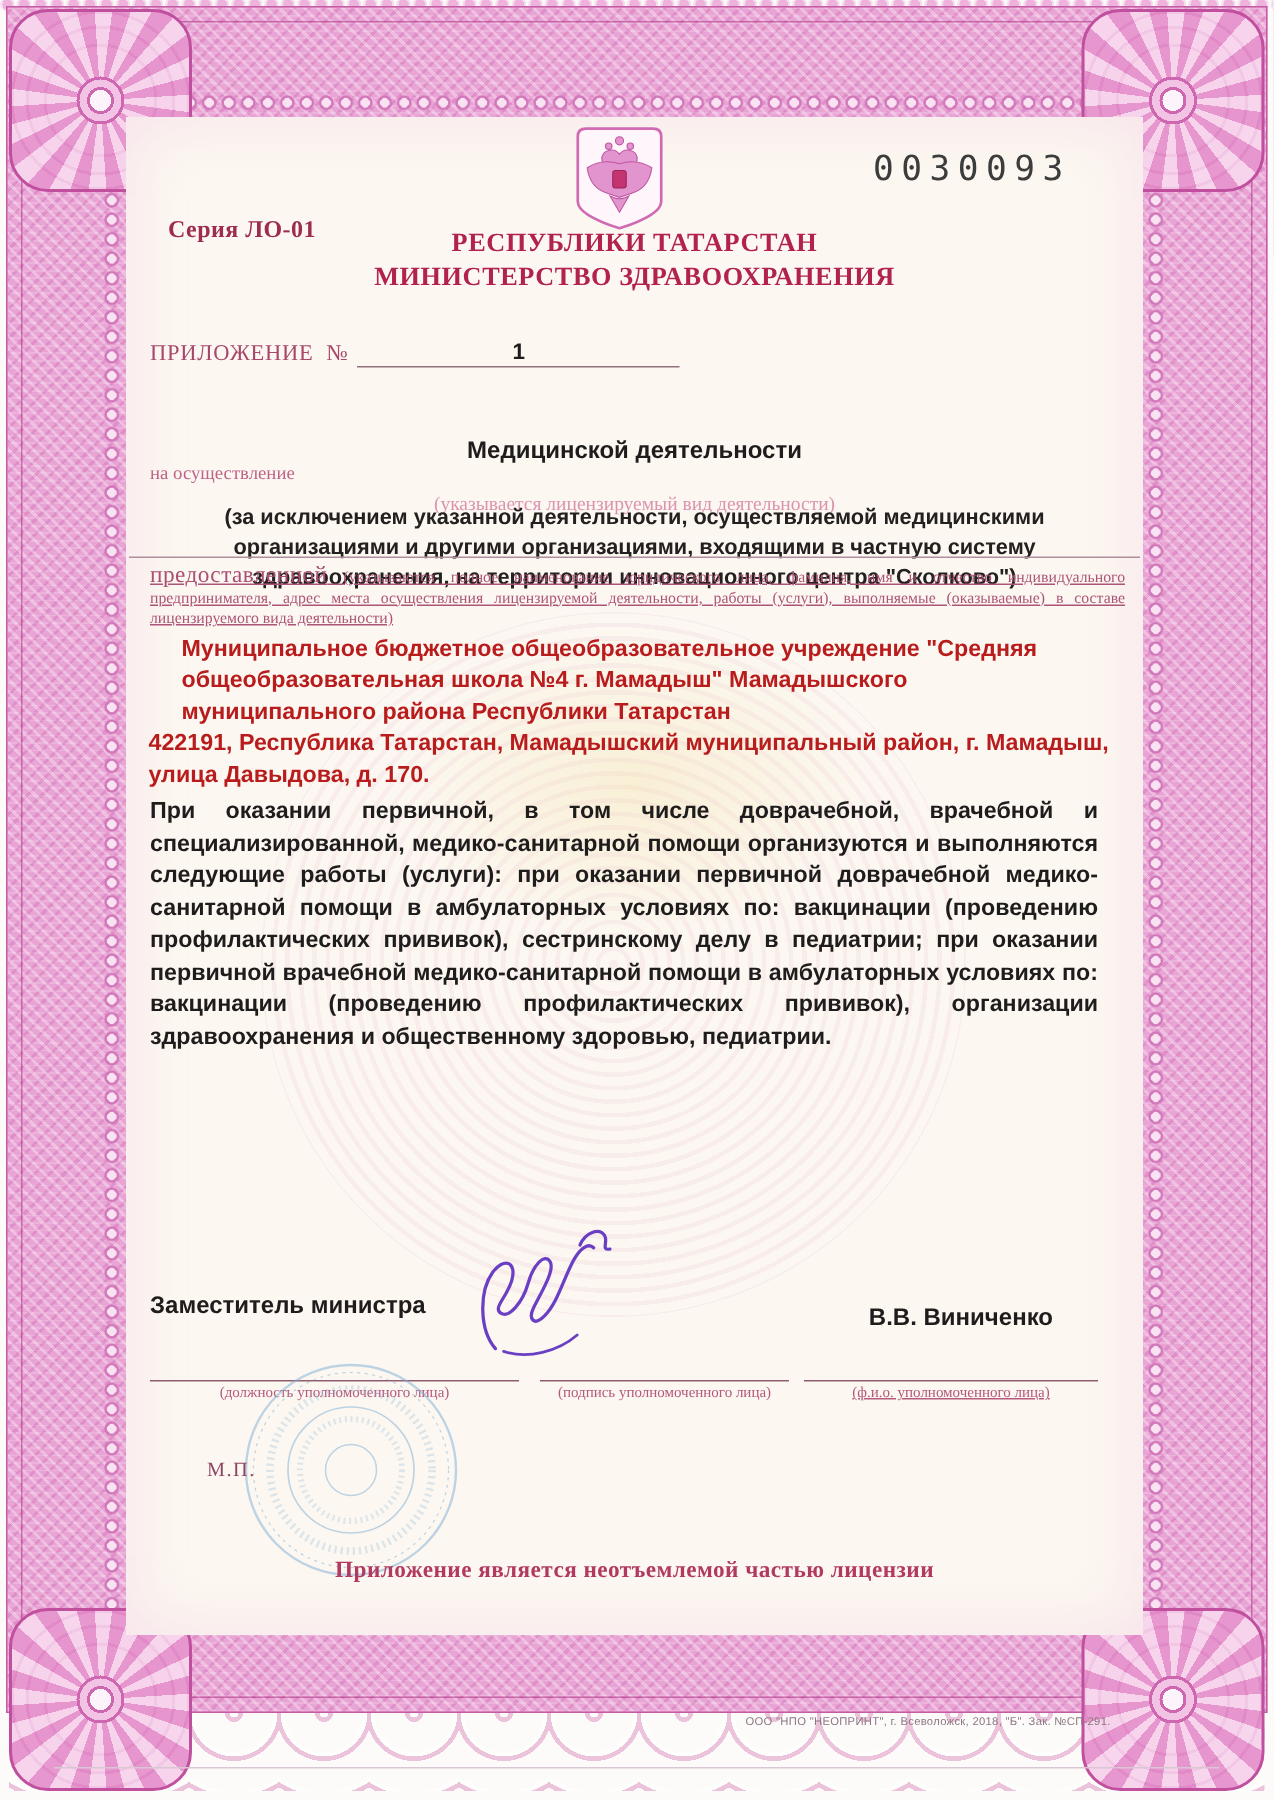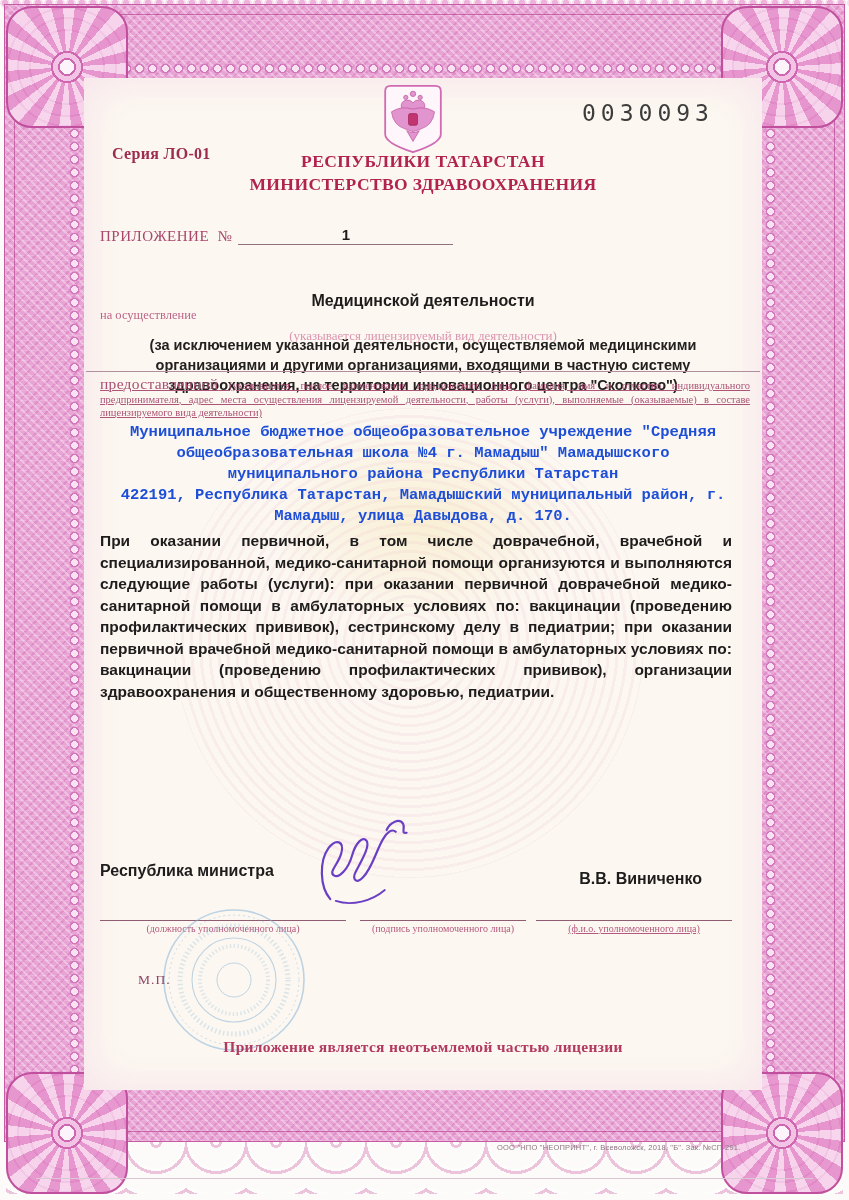--- a/index.html
+++ b/index.html
@@ -92,23 +92,23 @@
                    font-size:13px; color:rgba(199,86,136,.62); }
   .activity-exception { position:absolute; left:14px; top:233px; width:650px; text-align:center;
                         font-family:"Liberation Sans", sans-serif; font-weight:bold; font-size:14.5px;
                         line-height:20px; color:#232020;margin-top:24px; }
   .exception-rule { position:absolute; left:2px; top:293px; width:674px; border-top:1.4px solid #b08e9d; }
 
   .grantee-note { position:absolute; left:16px; top:299px; width:650px; font-size:10.5px;
                   line-height:13.5px; color:#ad5578; text-align:justify;text-decoration:underline; }
   .grantee-note .lead { font-size:15.5px; color:#a94f74; letter-spacing:.3px; }
 
-  .org-block { position:absolute; left:14px; top:344px; width:650px; text-align:center;
-               font-family:Liberation Mono, monospace; font-weight:bold; font-size:15.5px;
-               line-height:21px; color:#1d4ed8; }
+  .org-block { position:absolute; left:14px; top:344px; width:650px; text-align:left;
+               font-family:Liberation Sans, sans-serif; font-weight:bold; font-size:15.5px;
+               line-height:21px; color:#b91c1c; }
   .org-block .org-name { max-width:604px; margin:0 auto; }
   .org-block .org-address { max-width:648px; margin:0 auto; }
 
   .services { position:absolute; left:16px; top:452px; width:632px;
               font-family:"Liberation Sans", sans-serif; font-weight:bold; font-size:15.5px;
               line-height:21.5px; color:#1e1c1c; text-align:justify; }
 
   .sign-position { position:absolute; left:16px; top:784px; font-family:"Liberation Sans", sans-serif;
                    font-weight:bold; font-size:16px; color:#1e1c1c; }
   .sign-name { position:absolute; right:60px; top:792px; font-family:"Liberation Sans", sans-serif;
@@ -192,21 +192,21 @@
       <span>(указываются полное наименование юридического лица, фамилия, имя и отчество индивидуального предпринимателя, адрес места осуществления лицензируемой деятельности, работы (услуги), выполняемые (оказываемые) в составе лицензируемого вида деятельности)</span>
     </div>
 
     <div class="org-block">
       <div class="org-name">Муниципальное бюджетное общеобразовательное учреждение "Средняя общеобразовательная школа №4 г. Мамадыш" Мамадышского муниципального района Республики Татарстан</div>
       <div class="org-address">422191, Республика Татарстан, Мамадышский муниципальный район, г. Мамадыш, улица Давыдова, д. 170.</div>
     </div>
 
     <div class="services">При оказании первичной, в том числе доврачебной, врачебной и специализированной, медико-санитарной помощи организуются и выполняются следующие работы (услуги): при оказании первичной доврачебной медико-санитарной помощи в амбулаторных условиях по: вакцинации (проведению профилактических прививок), сестринскому делу в педиатрии; при оказании первичной врачебной медико-санитарной помощи в амбулаторных условиях по: вакцинации (проведению профилактических прививок), организации здравоохранения и общественному здоровью, педиатрии.</div>
 
-    <div class="sign-position">Республика министра</div>
+    <div class="sign-position">Заместитель министра</div>
 
     <svg class="autograph" viewBox="0 0 120 110">
       <g stroke="#6b3fc4" stroke-width="2.4" fill="none" stroke-linecap="round">
         <path d="M24 98 C12 84 12 56 22 42 C30 31 40 34 36 48 C32 61 22 68 28 72 C34 76 44 64 48 50 C52 36 60 28 64 34 C68 40 58 56 52 68 C48 76 52 82 60 74 C70 64 74 46 82 32 C86 25 92 20 96 24"></path>
         <path d="M86 22 C90 13 100 9 104 15 C107 20 101 26 108 25"></path>
         <path d="M30 100 C48 106 70 100 84 88" stroke-width="2"></path>
       </g>
     </svg>
 
     <div class="sign-name">В.В. Виниченко</div>

